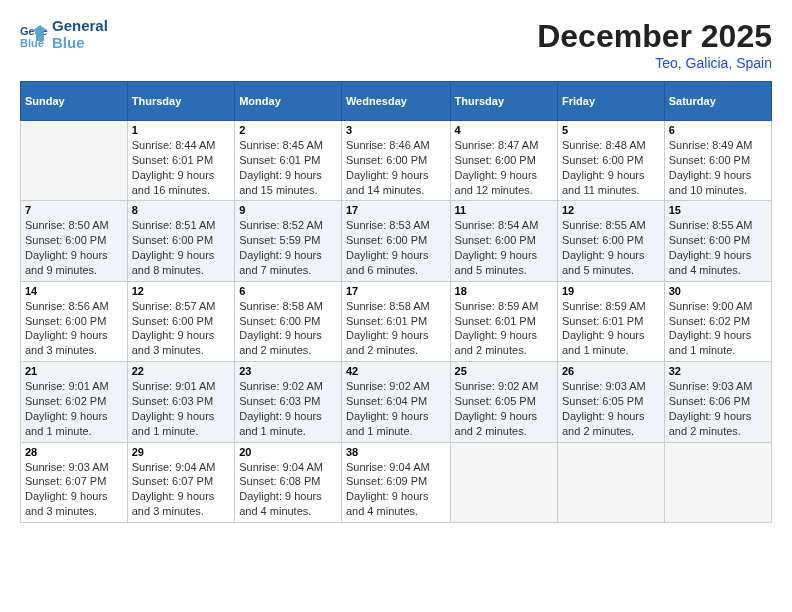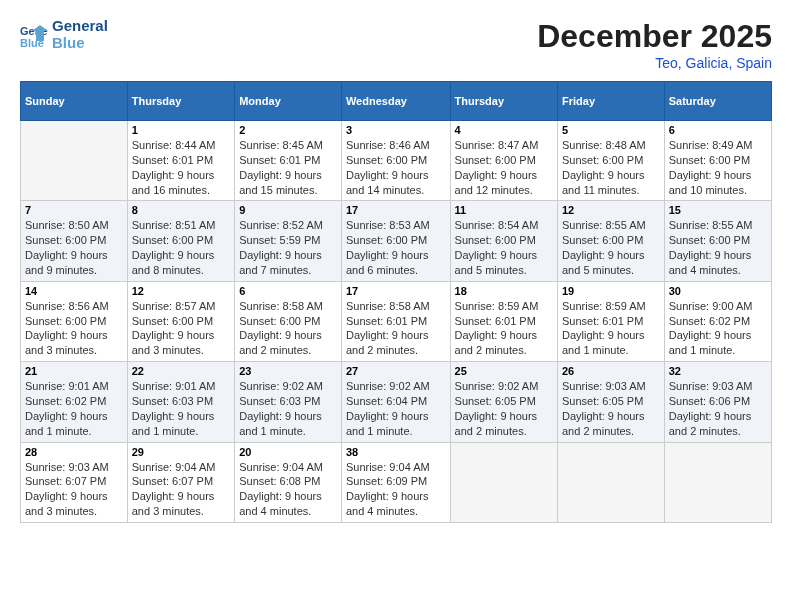--- a/index.html
+++ b/index.html
@@ -214,21 +214,21 @@
           </td>
           <td>
             <span class="day-num">22</span>
             <div class="day-info">Sunrise: 9:01 AM<br>Sunset: 6:03 PM<br>Daylight: 9 hours and 1 minute.</div>
           </td>
           <td>
             <span class="day-num">23</span>
             <div class="day-info">Sunrise: 9:02 AM<br>Sunset: 6:03 PM<br>Daylight: 9 hours and 1 minute.</div>
           </td>
           <td>
-            <span class="day-num">27</span>
+            <span class="day-num">42</span>
             <div class="day-info">Sunrise: 9:02 AM<br>Sunset: 6:04 PM<br>Daylight: 9 hours and 1 minute.</div>
           </td>
           <td>
             <span class="day-num">25</span>
             <div class="day-info">Sunrise: 9:02 AM<br>Sunset: 6:05 PM<br>Daylight: 9 hours and 2 minutes.</div>
           </td>
           <td>
             <span class="day-num">26</span>
             <div class="day-info">Sunrise: 9:03 AM<br>Sunset: 6:05 PM<br>Daylight: 9 hours and 2 minutes.</div>
           </td>

